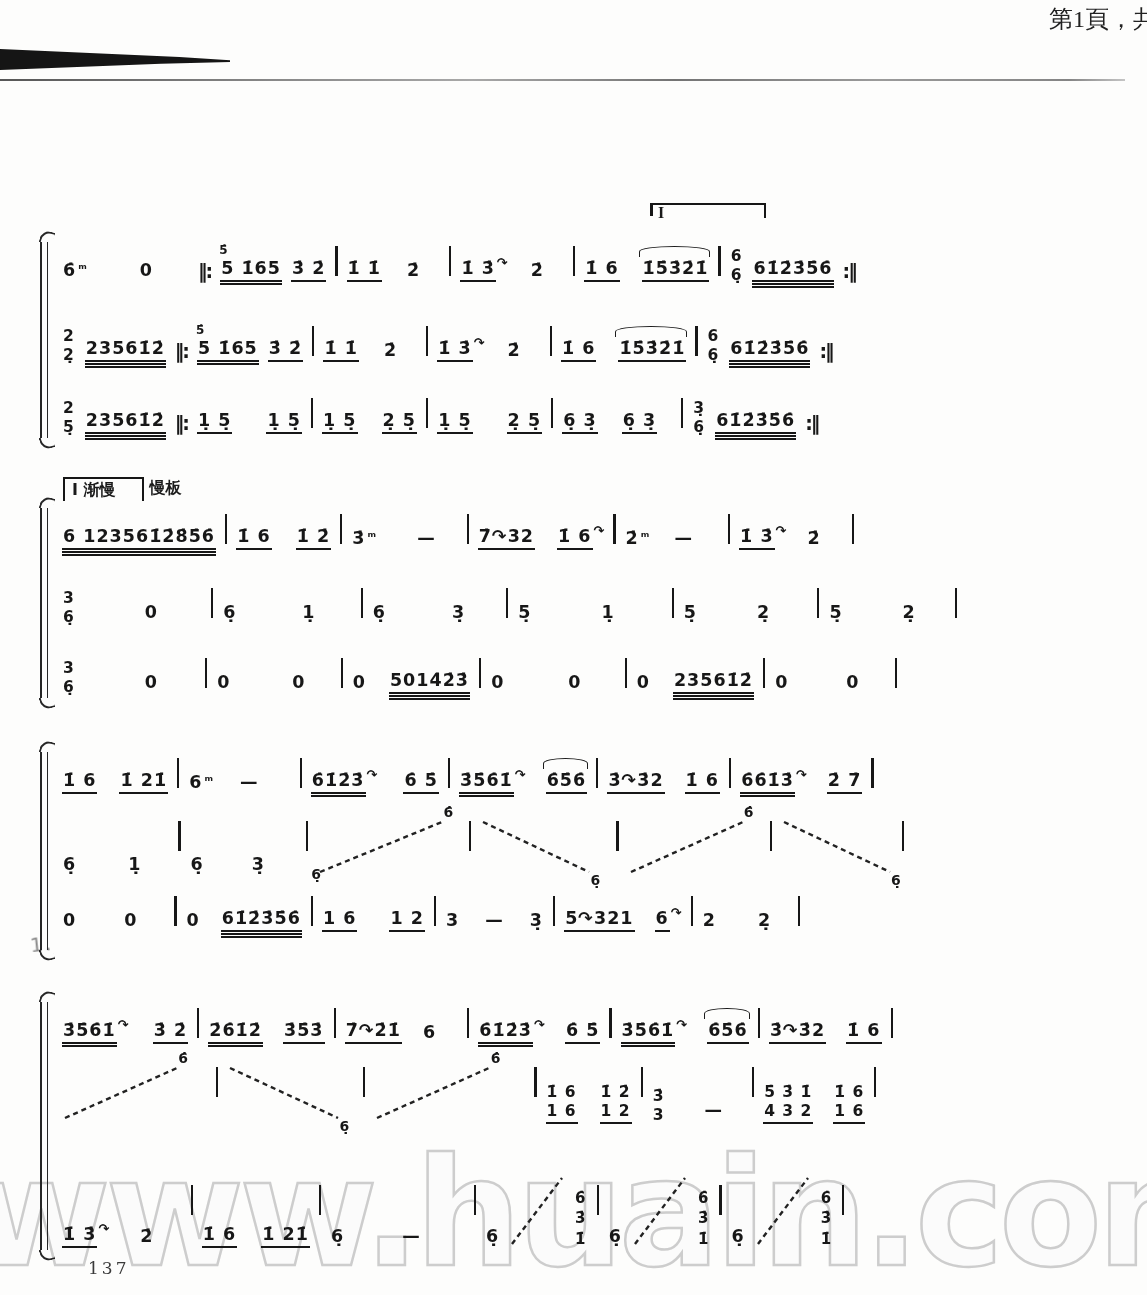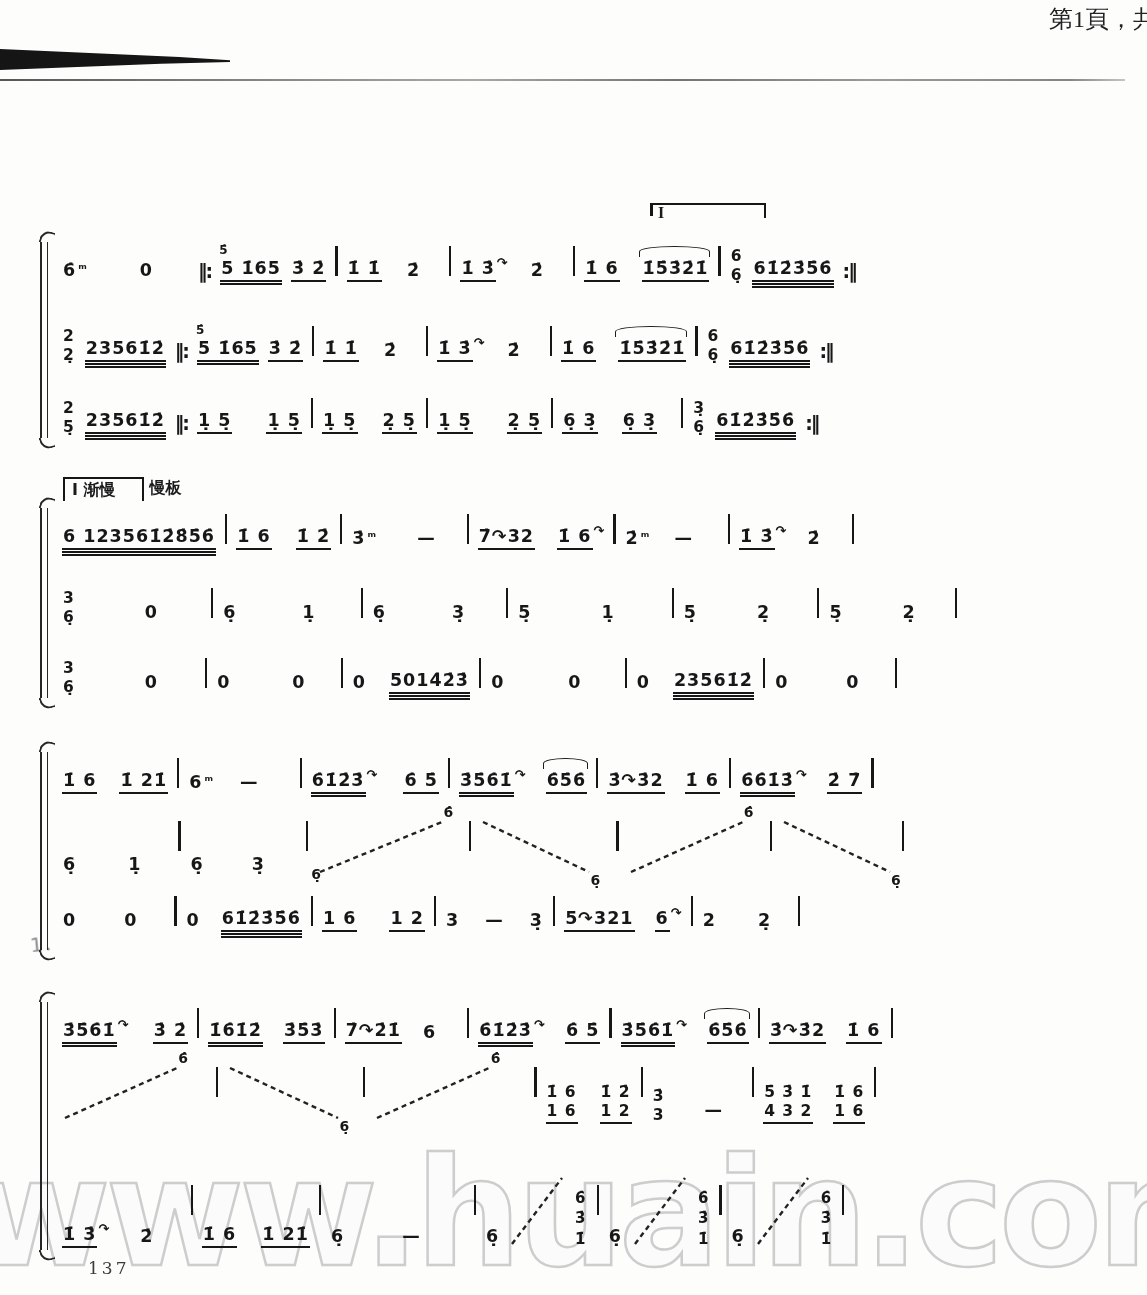--- a/index.html
+++ b/index.html
@@ -388,21 +388,21 @@
           <span class="bar"></span>
         </div>
       </div>
       <div class="sys" style="top: 992px;">
         <div class="brace" style="top: 10px; height: 248px;"></div>
         <div class="row" style="top: 8px;">
           <span class="tok ul2"><span class="t">3̇5̇6̇1̇</span><span class="suf">↷</span></span>
           <span class="sp" style="width: 6px;"></span>
           <span class="tok ul1"><span class="t">3̇ 2̇</span></span>
           <span class="bar"></span>
-          <span class="tok ul2"><span class="t">1̇6̇1̇2̇</span></span>
+          <span class="tok ul2"><span class="t">2̇6̇1̇2̇</span></span>
           <span class="sp" style="width: 2px;"></span>
           <span class="tok ul1"><span class="t">3̇5̇3̇</span></span>
           <span class="bar"></span>
           <span class="tok ul1"><span class="t">7̇↷2̇1̇</span></span>
           <span class="sp" style="width: 2px;"></span>
           <span class="tok"><span class="t">6</span></span>
           <span class="sp" style="width: 12px;"></span>
           <span class="bar"></span>
           <span class="tok ul2"><span class="t">6̇1̇2̇3̇</span><span class="suf">↷</span></span>
           <span class="sp" style="width: 2px;"></span>

